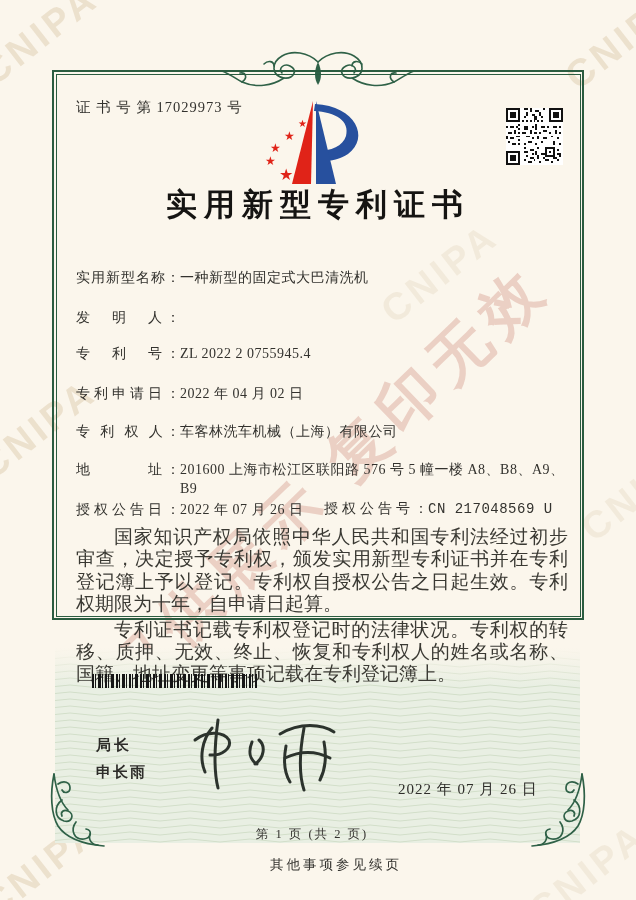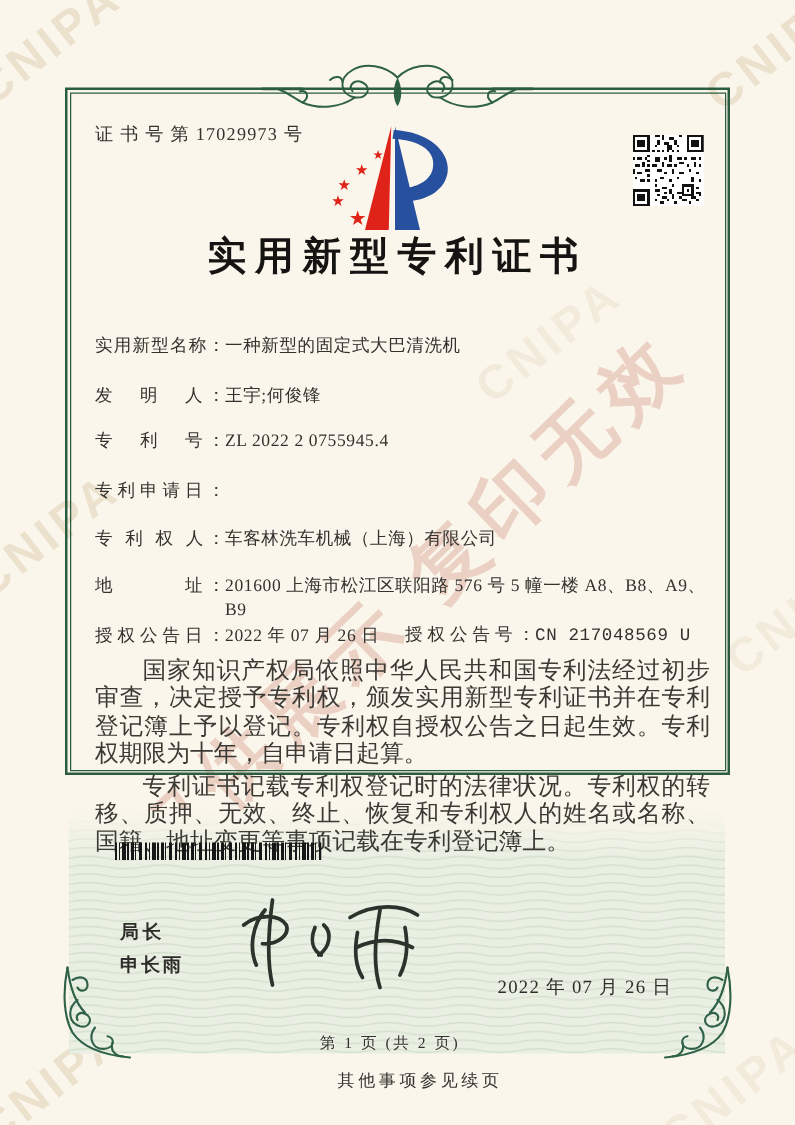--- a/index.html
+++ b/index.html
@@ -218,28 +218,28 @@
 
     <div class="title">实用新型专利证书</div>
 
     <div class="rows">
       <div class="row" style="top:0">
         <span class="lab">实用新型名称：</span>
         <span class="val">一种新型的固定式大巴清洗机</span>
       </div>
       <div class="row" style="top:40px">
         <span class="lab">发　明　人：</span>
-        <span class="val">王宇;何俊锋</span>
       </div>
       <div class="row" style="top:76px">
         <span class="lab">专　利　号：</span>
         <span class="val">ZL 2022 2 0755945.4</span>
       </div>
       <div class="row" style="top:116px">
         <span class="lab">专利申请日：</span>
+        <span class="val">2022 年 04 月 02 日</span>
       </div>
       <div class="row" style="top:154px">
         <span class="lab">专 利 权 人：</span>
         <span class="val">车客林洗车机械（上海）有限公司</span>
       </div>
       <div class="row" style="top:192px">
         <span class="lab">地　　　址：</span>
         <span class="val">201600  上海市松江区联阳路 576 号 5 幢一楼 A8、B8、A9、B9</span>
       </div>
       <div class="row" style="top:232px">

